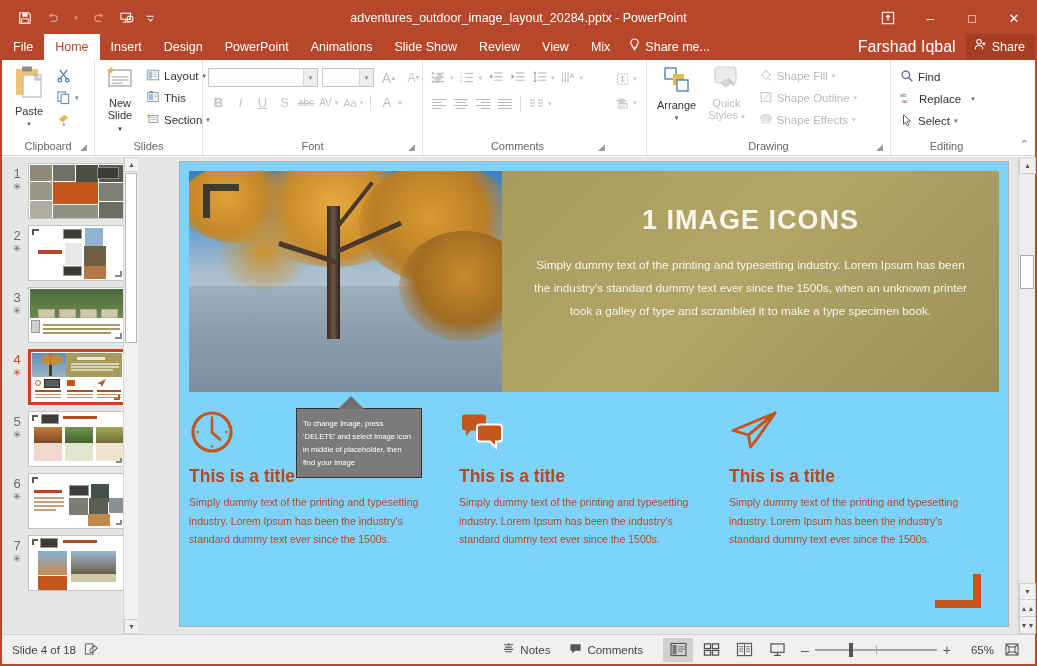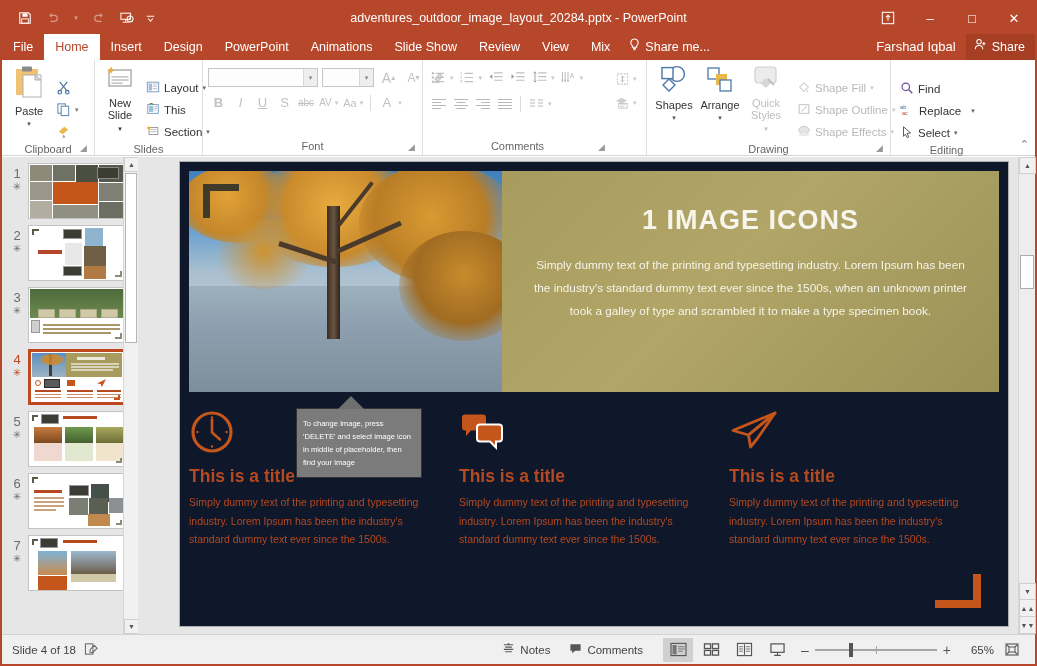--- a/index.html
+++ b/index.html
@@ -41,21 +41,21 @@
     position:absolute; top:32px; left:0; right:0; height:26px;
     background:#b7472a; display:flex; align-items:flex-end;
   }
   .tab {
     height:26px; padding:0 11px; line-height:26px; font-size:12.5px;
     color:#fff; white-space:nowrap;
   }
   .tab.active { background:#fff; color:#b7472a; font-weight:normal; }
   .tellme { color:#fff; font-size:12.5px; line-height:26px; padding:0 8px; display:flex; align-items:center; gap:5px; }
   .tabbar-right { margin-left:auto; display:flex; align-items:flex-end; height:26px; }
-  .user-name { color:#fff; font-size:13px; line-height:26px; padding:0 10px; }
+  .user-name { color:#fff; font-size:16px; line-height:26px; padding:0 10px; }
   .share-btn {
     height:26px; line-height:26px; padding:0 10px 0 8px; background:#a53e23; color:#fff;
     font-size:12.5px; display:flex; align-items:center; gap:5px;
   }
 
   
   .ribbon {
     position:absolute; top:58px; left:0; right:0; height:96px;
     background:#fff; border-bottom:1px solid #d4d4d4;
     display:flex; align-items:stretch;
@@ -70,21 +70,21 @@
   .dlg { position:absolute; right:2px; bottom:1px; font-size:9px; color:#999; }
 
   .bigbtn {
     display:flex; flex-direction:column; align-items:center; justify-content:flex-start;
     padding:2px 5px; min-width:44px; font-size:11px; color:#333; text-align:center; line-height:12px;
   }
   .bigbtn .cap { margin-top:2px; }
   .bigbtn .caret { font-size:7px; color:#555; margin-top:1px; }
   .bigbtn.dis { color:#bdbdbd; }
 
-  .smallcol { display:flex; flex-direction:column; gap:1px;margin-top:12px; }
+  .smallcol { display:flex; flex-direction:column; gap:1px; }
   .smallbtn {
     display:flex; align-items:center; gap:4px; padding:1px 4px; height:21px;
     font-size:11.5px; color:#333; white-space:nowrap;
   }
   .smallbtn.dis { color:#b9b9b9; }
   .smallbtn .caret { font-size:7px; color:#666; }
   .smallbtn.dis .caret { color:#c9c9c9; }
 
   .iconrow { display:flex; align-items:center; gap:1px; }
   .ibtn {
@@ -124,21 +124,21 @@
   .tp-sb { position:absolute; right:0; top:0; width:15px; bottom:0; background:#f1f1f1; border-left:1px solid #d6d6d6; }
   .tp-sb .arw { width:15px; height:15px; display:flex; align-items:center; justify-content:center;
                 font-size:7px; color:#555; background:#f1f1f1; border:1px solid #cfcfcf; }
   .tp-sb .thumbbar { position:absolute; left:1px; right:1px; top:16px; height:170px; background:#fff; border:1px solid #b5b5b5; }
   .tp-sb .arw.bot { position:absolute; bottom:0; left:0; }
 
   
   .stage { position:absolute; left:136px; top:155px; right:17px; bottom:30px; background:#e6e6e6; }
   .slide {
     position:absolute; left:41px; top:4px; width:830px; height:466px;
-    background:#0f172a; border:1px solid #b0b0b0;
+    background:#7dd3fc; border:1px solid #b0b0b0;
   }
   .slide-hero { position:absolute; left:9px; top:9px; right:9px; height:221px; display:flex; }
   .hero-img { width:313px; position:relative; overflow:hidden; }
   .hero-sky { position:absolute; inset:0;
     background:linear-gradient(#3f7fbd 0%, #6ea2cf 28%, #a8bfd0 45%, #b9c6cf 58%, #9fb0bd 72%, #8fa2b0 100%); }
   .hero-water { position:absolute; left:0; right:0; bottom:0; height:48%;
     background:linear-gradient(#9db0be 0%, #8d9fae 40%, #7d8e9c 100%); }
   .hero-trunk { position:absolute; left:44%; top:16%; width:13px; bottom:24%;
     background:linear-gradient(90deg,#3a2c22,#6b543f,#2e241c); }
   .hero-branch { position:absolute; background:#4a3a2b; transform-origin:left center; }
@@ -541,31 +541,20 @@
               </svg>
           </div>
           <span class="mini-caret dis">▾</span>
         </div>
       </div>
       <div class="rgroup-label">&nbsp;</div>
     </div>
 
     <div class="rgroup" style="width:244px">
       <div class="rgroup-body">
-        <div class="bigbtn">
-          <span>
-            <svg width="32" height="30" viewBox="0 0 32 30">
-                <circle cx="19" cy="9" r="7.4" fill="none" stroke="#4a78a8" stroke-width="1.4"></circle>
-                <rect x="4" y="2.6" width="11" height="11" fill="#fff" stroke="#4a78a8" stroke-width="1.4"></rect>
-                <path d="M11 14l6 6-6 6-6-6z" fill="#fff" stroke="#4a78a8" stroke-width="1.4"></path>
-              </svg>
-          </span>
-          <span class="cap">Shapes</span>
-          <span class="caret">▾</span>
-        </div>
         <div class="bigbtn">
           <span>
             <svg width="30" height="30" viewBox="0 0 30 30">
                 <rect x="3" y="3" width="11" height="11" fill="#fff" stroke="#4a78a8" stroke-width="1.3"></rect>
                 <rect x="11" y="9" width="11" height="11" fill="#e8b84b"></rect>
                 <rect x="15" y="15" width="11" height="11" fill="#fff" stroke="#4a78a8" stroke-width="1.3"></rect>
               </svg>
           </span>
           <span class="cap">Arrange</span>
           <span class="caret">▾</span>

